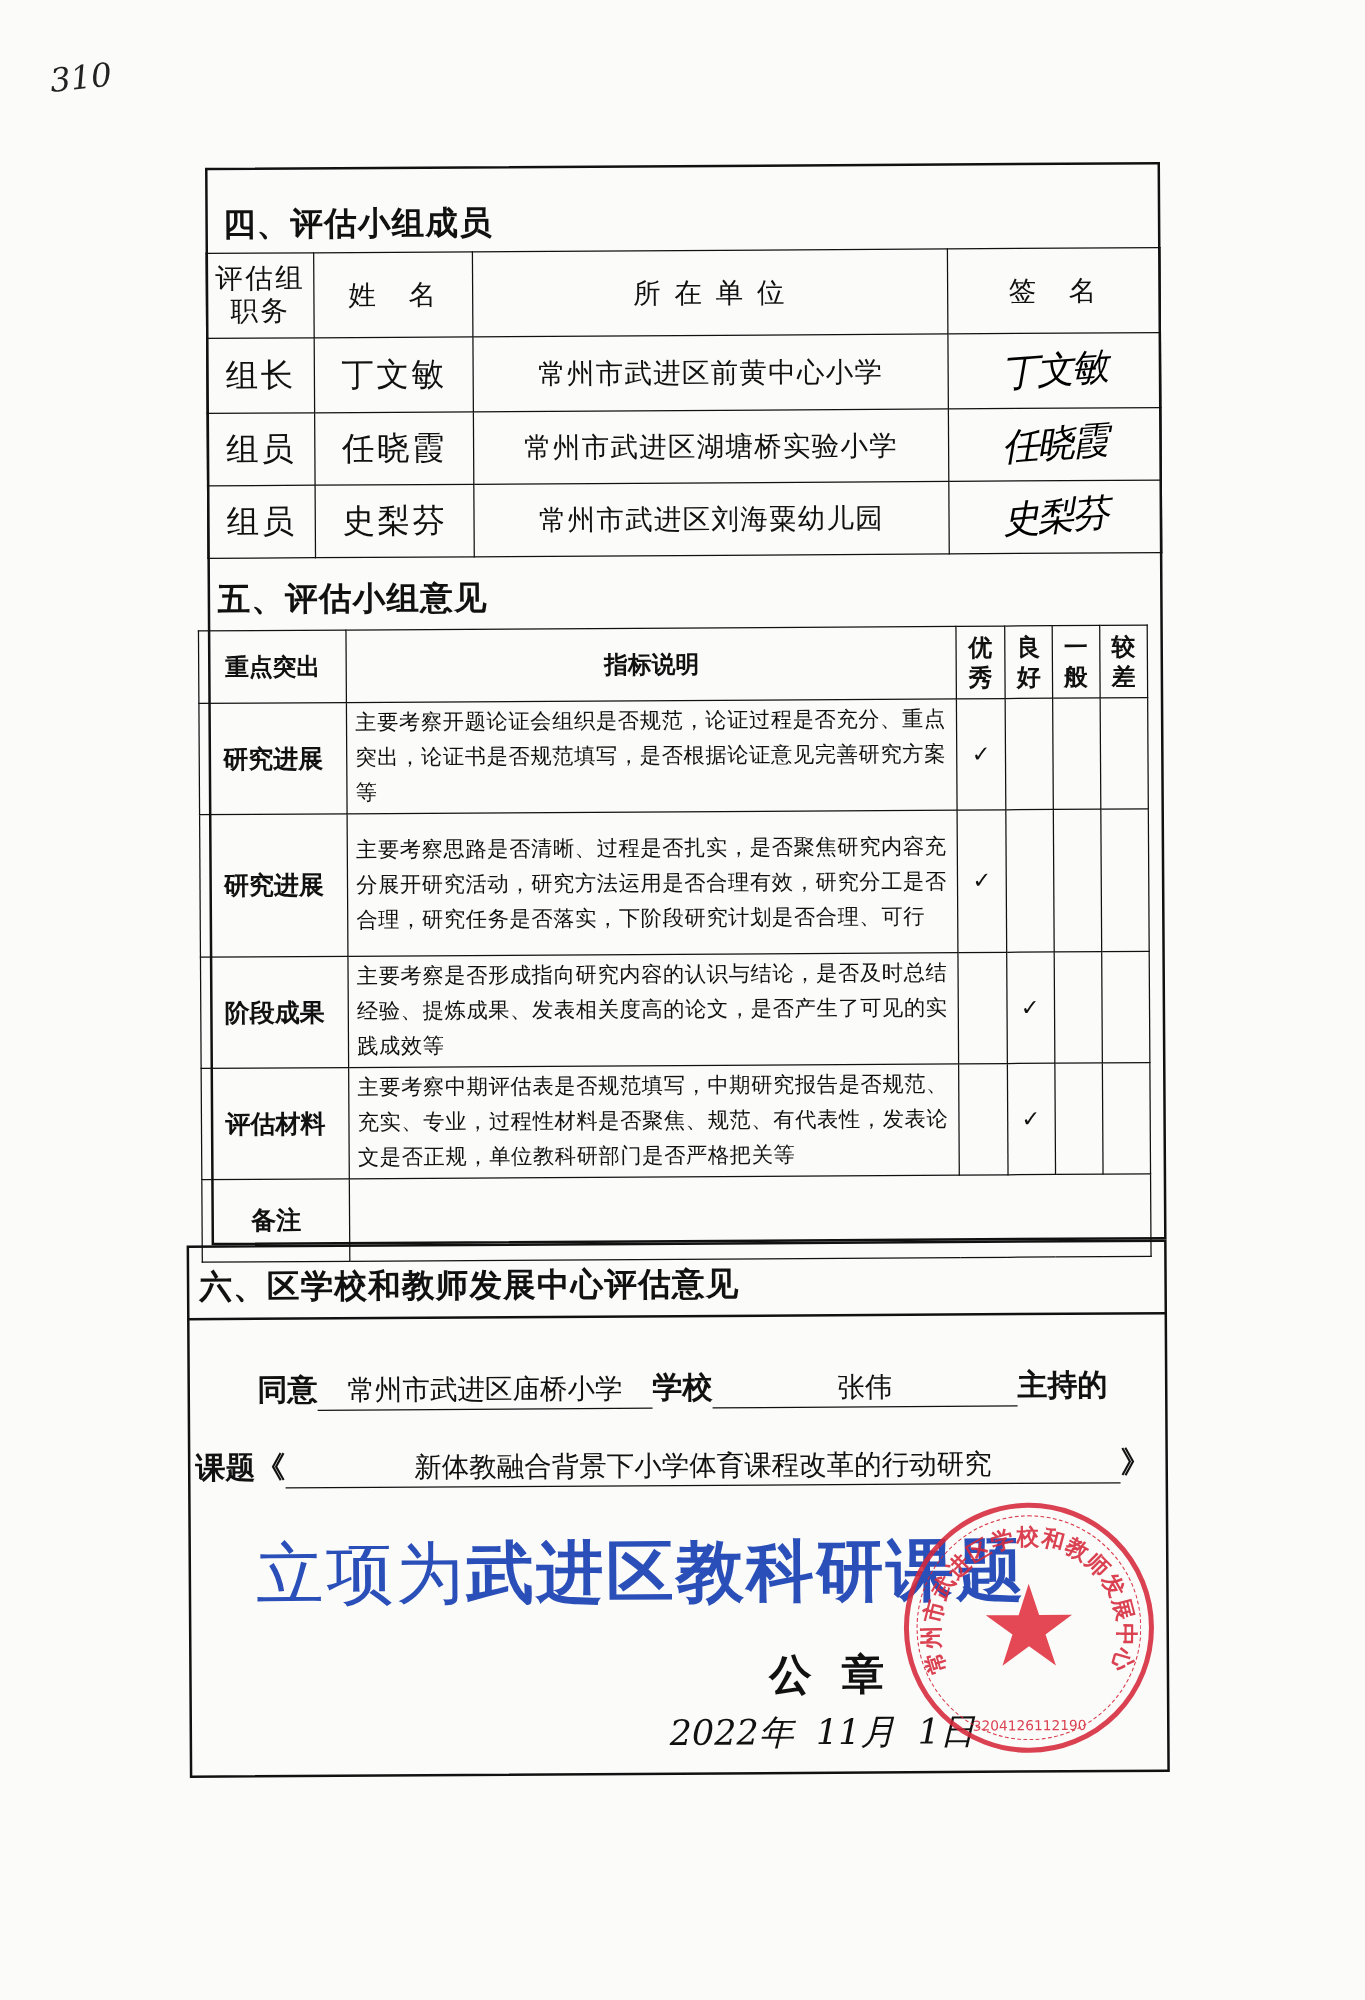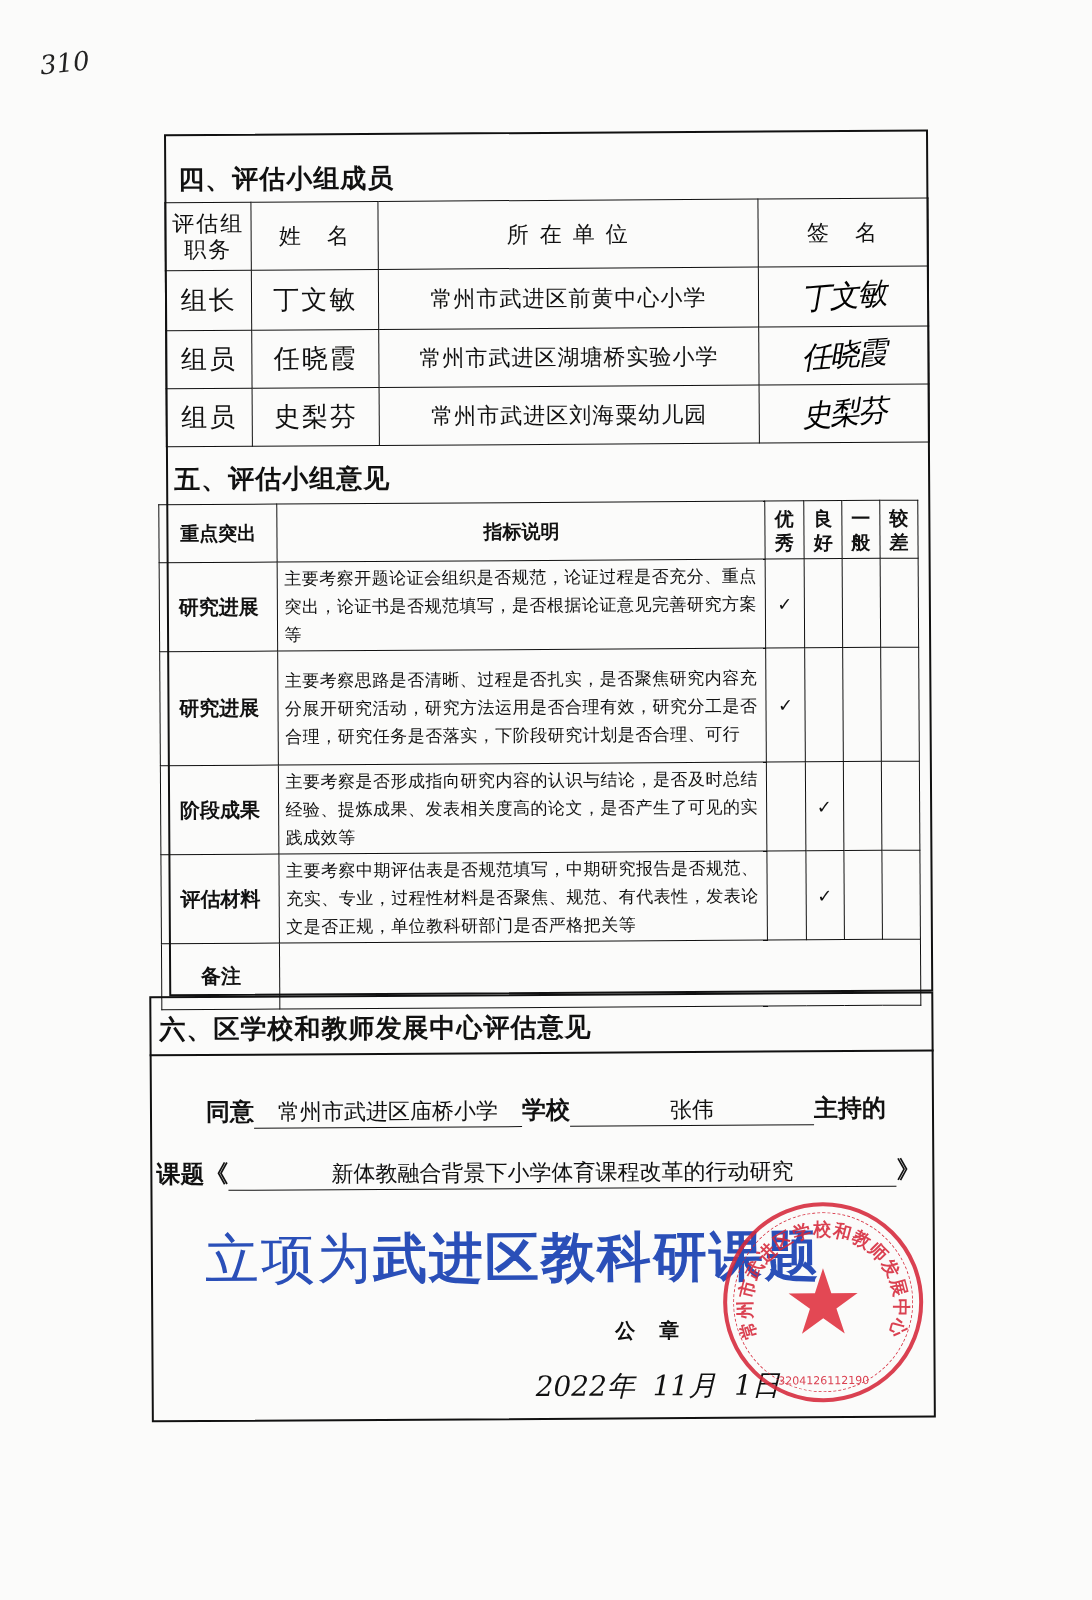--- a/index.html
+++ b/index.html
@@ -42,21 +42,21 @@
     }
     .underline-field {
       display: inline-block; border-bottom: 1.5px solid #111; font-weight: normal;
       text-align: center; font-size: 22px; padding: 0 4px;
     }
     .stamp-text {
       position: absolute; font-family: "DejaVu Sans", sans-serif; font-weight: bold;
       font-size: 54px; color: #2a4fb8; letter-spacing: 2px; white-space: nowrap;
     }
     .stamp-text .thin { font-weight: normal; }
-    .seal-label { position: absolute; font-size: 20px; font-weight: bold; letter-spacing: 24px; }
+    .seal-label { position: absolute; font-size: 34px; font-weight: bold; letter-spacing: 24px; }
     .date-hand {
       position: absolute; font-family: "DejaVu Serif", serif; font-style: italic; font-size: 28px;
     }
     .seal {
       position: absolute; width: 200px; height: 200px; border-radius: 50%;
       border: 4px solid #d6283a; box-sizing: border-box; opacity: 0.88;
     }
     .seal-inner {
       position: absolute; left: 6px; top: 6px; right: 6px; bottom: 6px; border-radius: 50%;
       border: 1.5px dashed #d6283a;

